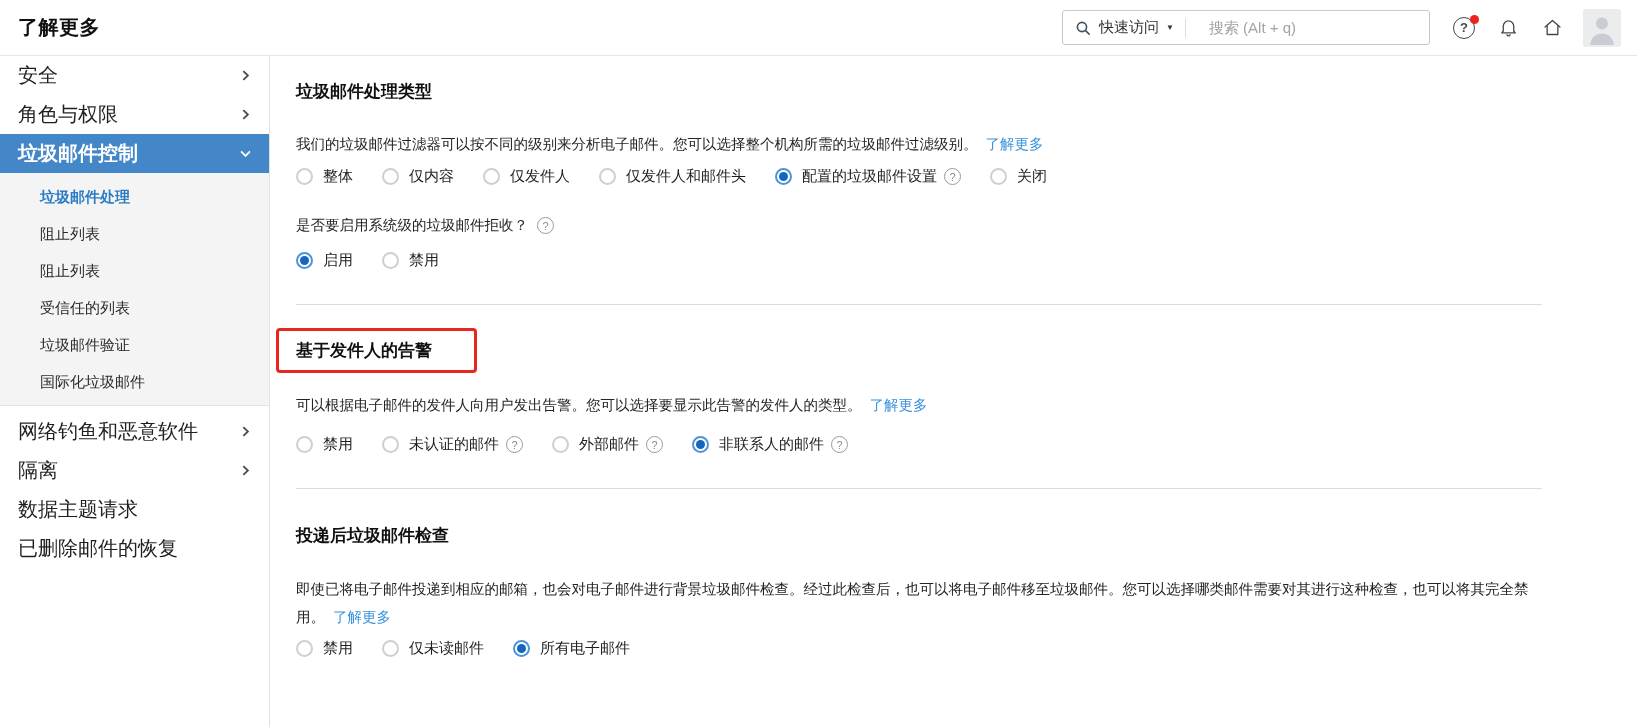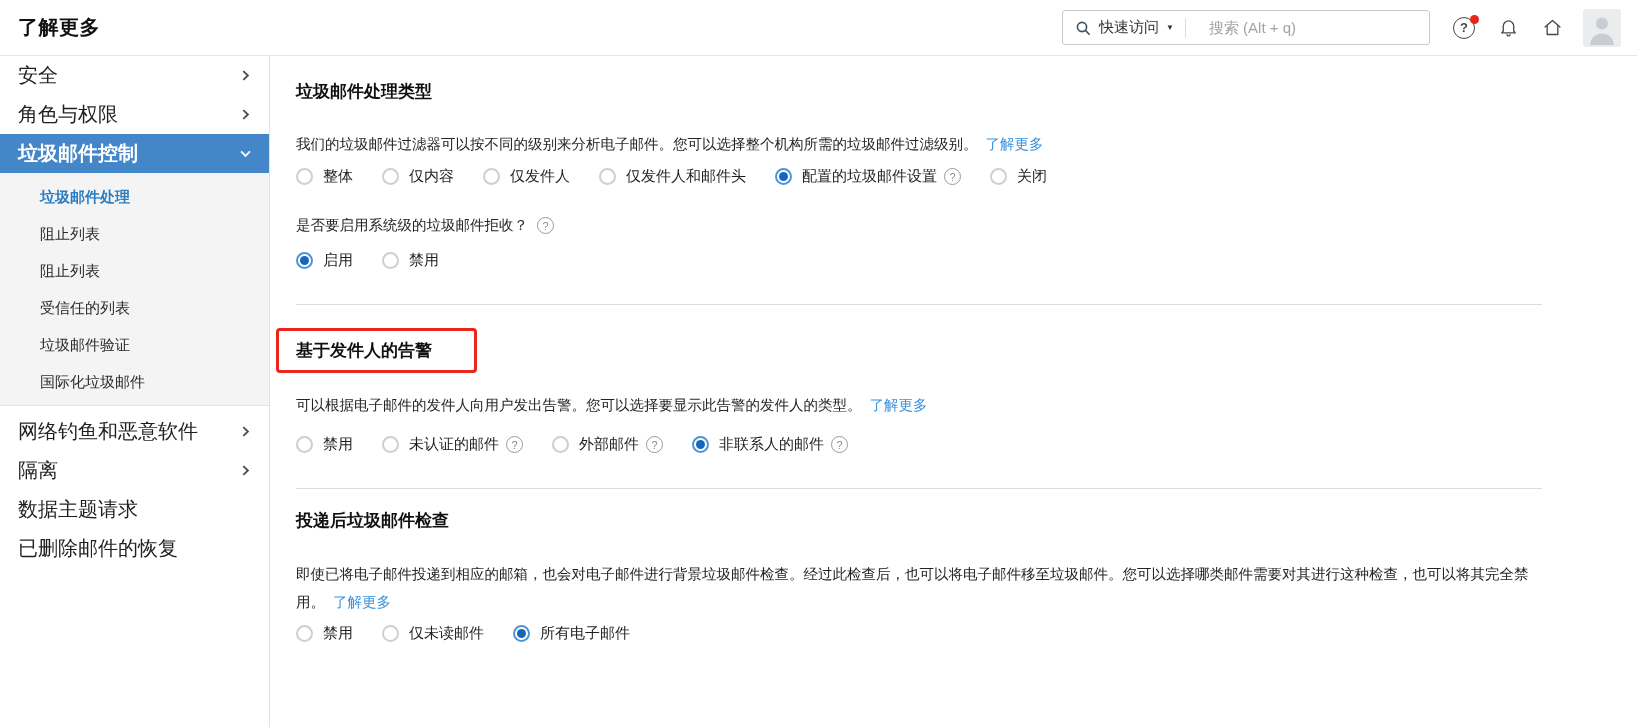--- a/index.html
+++ b/index.html
@@ -60,21 +60,21 @@
           color:#8d8d8d; font-size:11px; display:inline-flex; align-items:center;
           justify-content:center; margin-left:7px; cursor:pointer; flex-shrink:0; }
   .question { margin-top:30px; font-size:14.5px; color:#242424; display:flex; align-items:center; }
   .question .help { margin-left:9px; }
   .sub-radio-row { margin-top:16px; }
   .divider { border-top:1px solid #dcdcdc; margin-top:34px; }
   .red-box-wrap { margin-top:23px; }
   .red-box { display:inline-block; border:3px solid #e8261d; border-radius:4px;
              padding:8px 42px 8px 17px; margin-left:-20px; }
   .mt18 { margin-top:18px; }
-  .mt35 { margin-top:20px; }
+  .mt35 { margin-top:35px; }
   .mt28 { margin-top:28px; }
   .mt8 { margin-top:8px; }
   .desc-block { max-width:1246px; }
 </style>
 </head>
 <body>
 
 <div class="header">
   <div class="page-title">了解更多</div>
   <div class="header-right">

